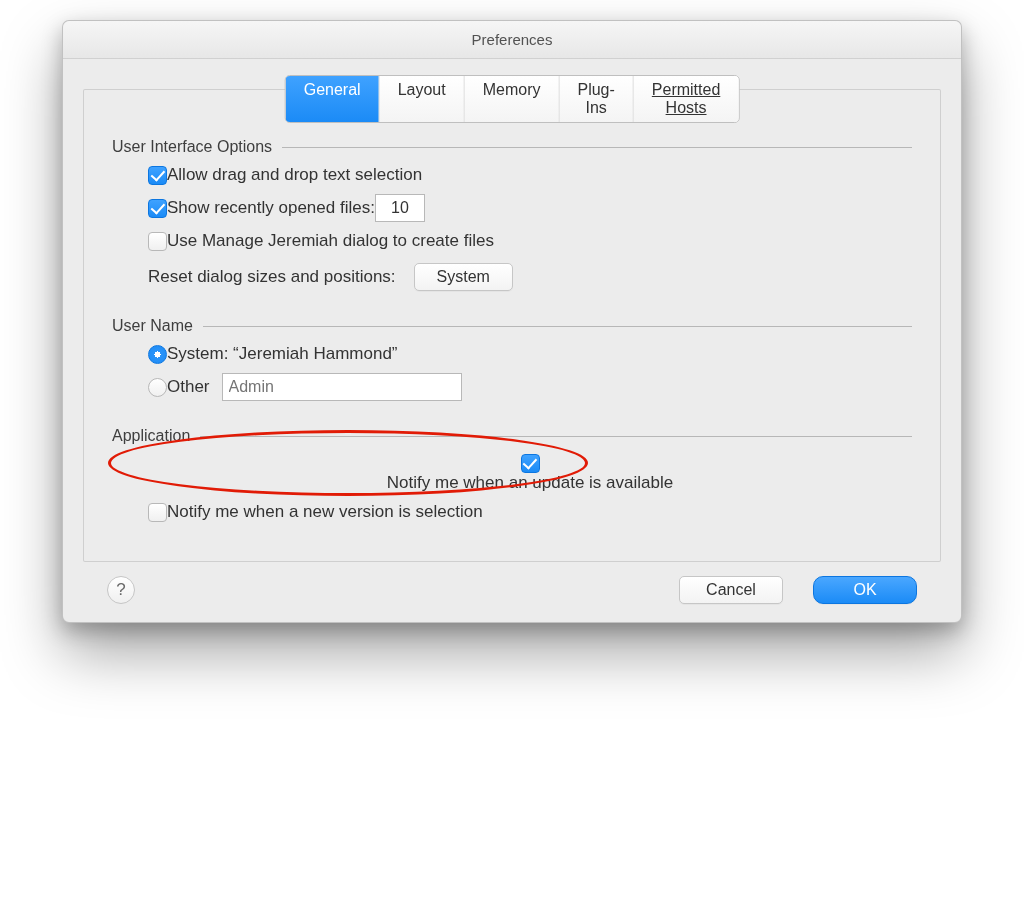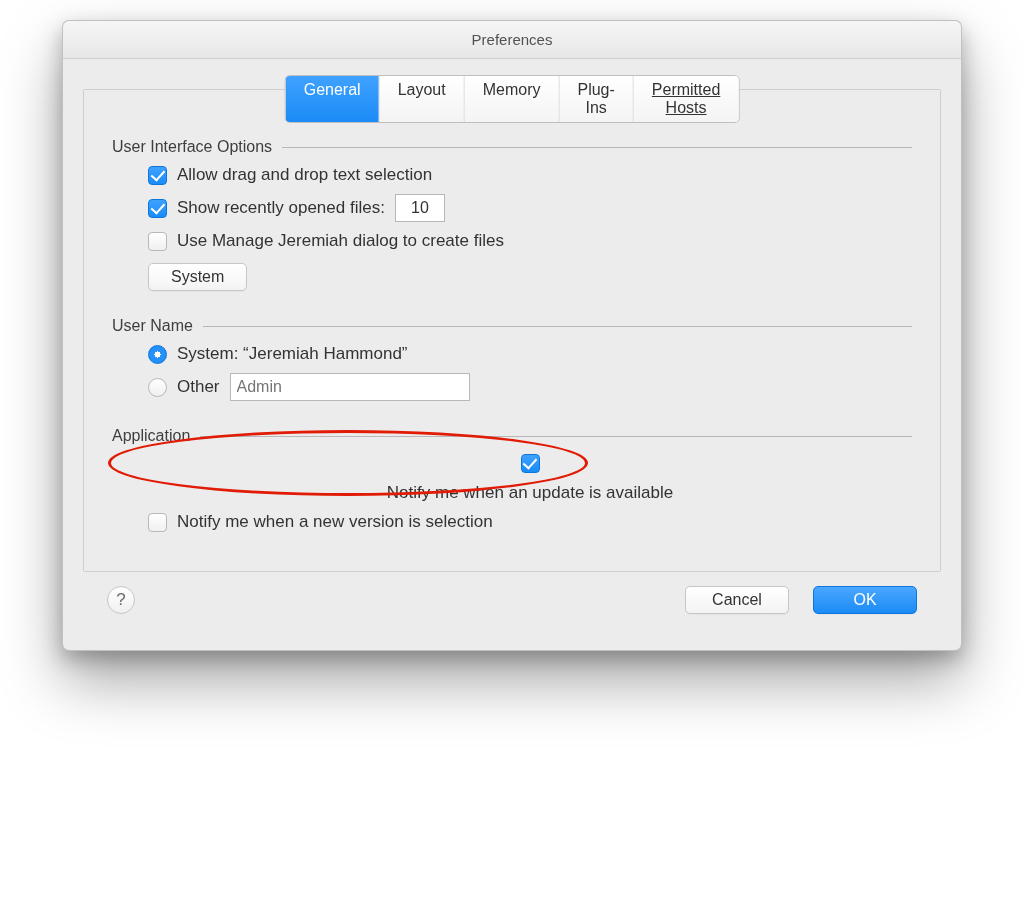--- a/index.html
+++ b/index.html
@@ -28,21 +28,21 @@
     padding:20px 0 40px 0;
   }
   .window{
     position:relative;
     width:900px;
     margin:0 auto;
     background:var(--panel);
     border:1px solid rgba(0,0,0,.18);
     border-radius:7px;
     box-shadow:0 30px 60px rgba(0,0,0,.35), 0 8px 20px rgba(0,0,0,.25);
-    padding-bottom:22px;
+    padding-bottom:4px;
   }
   .titlebar{
     height:38px;
     border-bottom:1px solid rgba(0,0,0,.15);
     border-radius:7px 7px 0 0;
     background:linear-gradient(#f6f6f6,#e7e7e7);
     display:flex;
     align-items:center;
     justify-content:center;
     font-size:15px;
@@ -97,21 +97,20 @@
     content:"";
     flex:1;
     border-top:1px solid #b7b7b7;
     margin-left:10px;
   }
   .row{
     display:flex;
     align-items:center;
     margin:9px 0;
     padding-left:36px;
-    gap:10px;
     position:relative;
   }
   .checkbox{
     width:19px;height:19px;
     border:1px solid #b8b8b8;
     border-radius:4px;
     background:linear-gradient(#ffffff,#f0f0f0);
     display:flex;align-items:center;justify-content:center;
     cursor:default;
   }
@@ -142,21 +141,21 @@
   .field{
     height:28px;
     border:1px solid var(--field-border);
     background:#fff;
     font-size:16px;
     padding:2px 6px;
     color:#333;
   }
   .field.small{width:50px;text-align:center;}
   .field.medium{width:240px;}
-  .field.placeholder{color:#aaa;}
+  .field.placeholder{color:#aaa;margin-left:12px;}
   .btn{
     background:linear-gradient(#ffffff,#f3f3f3);
     border:1px solid #c6c6c6;
     border-radius:5px;
     padding:4px 22px;
     font-size:16px;
     color:#333;
     cursor:default;
     box-shadow:0 1px 0 rgba(0,0,0,.03);
   }
@@ -175,21 +174,21 @@
     width:28px;height:28px;
     border:1px solid #c6c6c6;
     border-radius:50%;
     background:linear-gradient(#ffffff,#f0f0f0);
     display:flex;align-items:center;justify-content:center;
     color:#6a6a6a;font-size:17px;
     cursor:default;
   }
   .footer-spacer{flex:1;}
   .footer .btn{min-width:104px;text-align:center;}
-  .footer .btn + .btn{margin-left:24px;}
+  .footer .btn + .btn{margin-left:30px;border-radius:10px;}
   .annotation-ellipse{
     position:absolute;
     border:3.5px solid #e11b06;
     border-radius:50%;
     pointer-events:none;
   }
 </style>
 </head>
 <body>
 
@@ -222,20 +221,21 @@
           <span class="label">Show recently opened files:</span>
           <input class="field small" value="10" style="">
         </div>
 
         <div class="row">
           <div class="checkbox"></div>
           <span class="label">Use Manage Jeremiah dialog to create files</span>
         </div>
 
         <div class="indent-row">
+          <span class="label">Reset dialog sizes and positions:</span>
           <button class="btn">System</button>
         </div>
 
         <div class="section-head">User Name</div>
 
         <div class="row">
           <div class="radio checked"></div>
           <span class="label">System: “Jeremiah Hammond”</span>
         </div>
 

